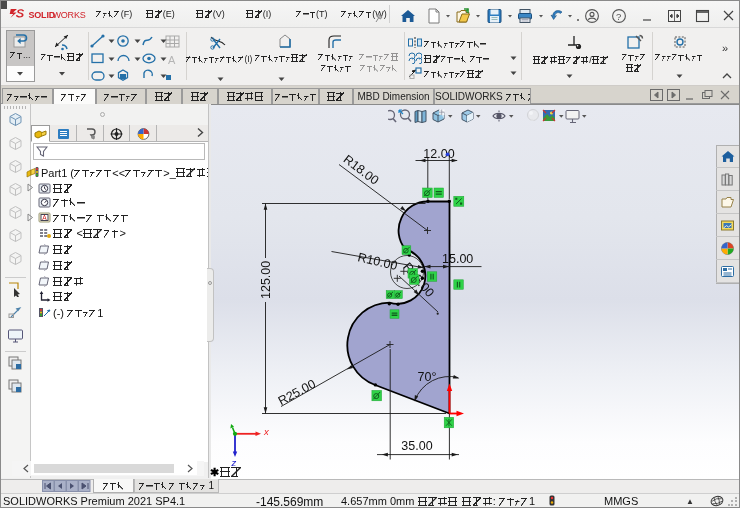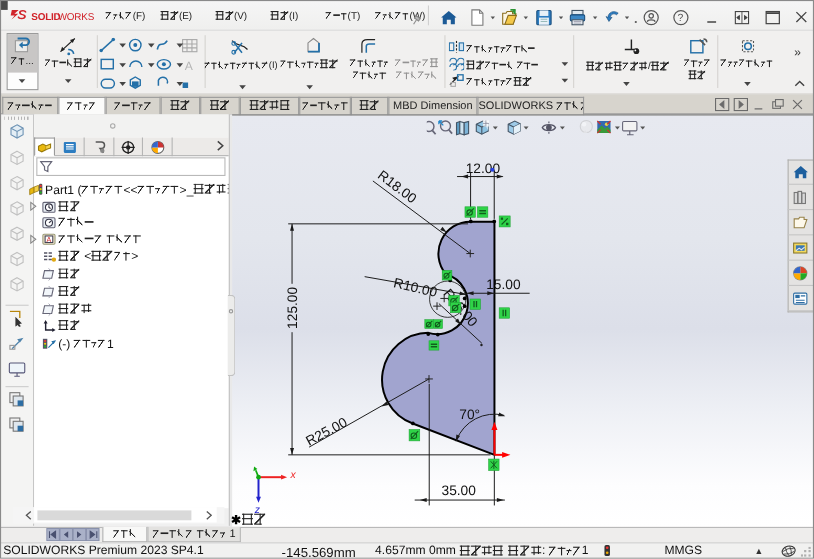--- a/index.html
+++ b/index.html
@@ -730,21 +730,21 @@
     <rect x="24.5" y="0.5" width="11.5" height="11" fill="#aab1c8" stroke="#8890ab"></rect>
     <rect x="36.5" y="0.5" width="11.5" height="11" fill="#aab1c8" stroke="#8890ab"></rect>
     <path d="M3 3 v6 M8.5 3 L4.5 6 L8.5 9 Z" stroke="#4a5170" fill="#4a5170" stroke-width="1"></path>
     <path d="M20 3 L16 6 L20 9 Z" fill="#4a5170"></path>
     <path d="M28 3 l4 3 l-4 3 z" fill="#4a5170"></path>
     <path d="M40 3 l4 3 l-4 3 z M46 3 v6" fill="#4a5170" stroke="#4a5170" stroke-width="1"></path>
   </svg>
 <div style="position:absolute;left:93px;top:479px;width:41px;height:14px;background:#f8f8f7;border:1px solid #b0b0b0;border-top:none;font-size:10px;text-align:center;padding-top:1px"><span class="jp"><i class="a0"></i><i class="a1"></i><i class="a2"></i></span></div>
 <div style="position:absolute;left:134px;top:479px;width:85px;height:14px;background:#e3e2e0;border:1px solid #b9b9b9;border-top:none;font-size:10px;text-align:center;padding-top:1px;white-space:nowrap"><span class="jp"><i class="a0"></i><i class="d"></i><i class="a1"></i><i class="a2"></i><i class="a0"></i> <i class="a1"></i><i class="a2"></i><i class="a0"></i><i class="s1"></i></span> 1</div>
 <div style="position:absolute;left:0px;top:493px;width:740px;height:15px;background:#f1f1f0;border-top:1px solid #cfcfcf"></div>
-<div style="position:absolute;left:3px;top:495px;width:220px;height:12px;font-size:11px;color:#111">SOLIDWORKS Premium 2023 SP4.1</div>
+<div style="position:absolute;left:3px;top:495px;width:220px;height:12px;font-size:11px;color:#111">SOLIDWORKS Premium 2021 SP4.1</div>
 <div style="position:absolute;left:256px;top:495px;width:80px;height:16px;font-size:12px;color:#111">-145.569mm</div>
 <div style="position:absolute;left:341px;top:495px;width:42px;height:12px;font-size:11px;color:#111">4.657mm</div>
 <div style="position:absolute;left:390px;top:495px;width:75px;height:12px;font-size:11px;color:#111;white-space:nowrap">0mm <span class="jp"><i class="k0"></i><i class="k1"></i><i class="k2"></i><i class="k0"></i></span></div>
 <div style="position:absolute;left:462px;top:495px;width:90px;height:12px;font-size:11px;color:#111;white-space:nowrap"><span class="jp"><i class="k0"></i><i class="k1"></i><i class="k2"></i></span>: <span class="jp"><i class="a0"></i><i class="a1"></i><i class="s0"></i><i class="a0"></i></span>1</div>
 <svg class="abs" style="left:549px;top:495px" width="7" height="11">
     <rect x="0.5" y="0.5" width="5" height="10" rx="1.5" fill="#333"></rect>
     <circle cx="3" cy="3" r="1.2" fill="#e33"></circle>
     <circle cx="3" cy="7.5" r="1.2" fill="#ea0"></circle>
   </svg>
 <div style="position:absolute;left:604px;top:495px;width:36px;height:12px;font-size:11px;color:#111">MMGS</div>

